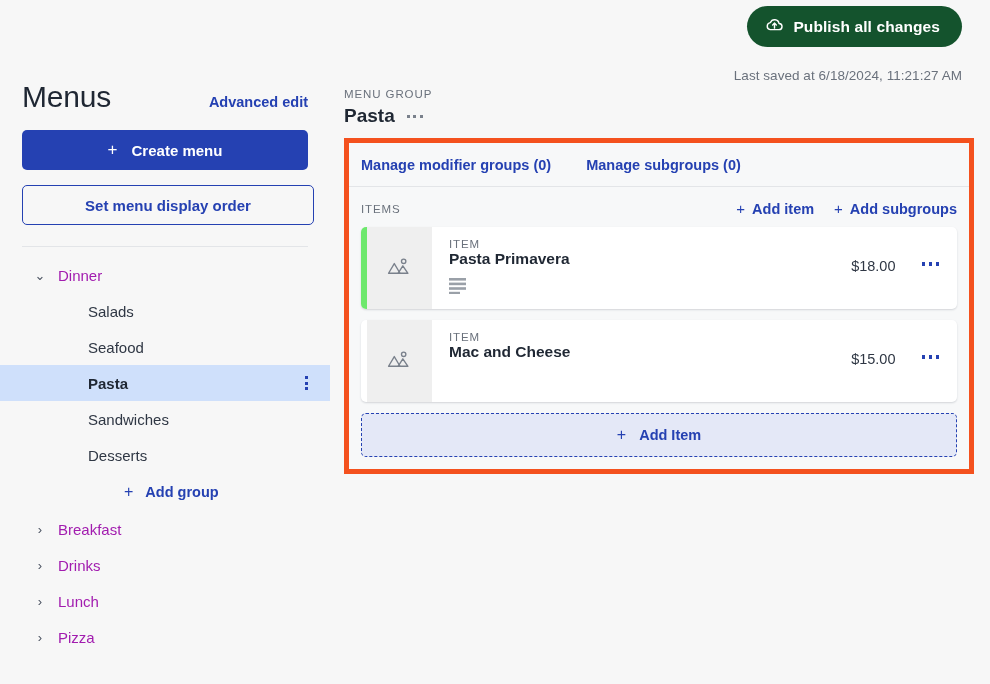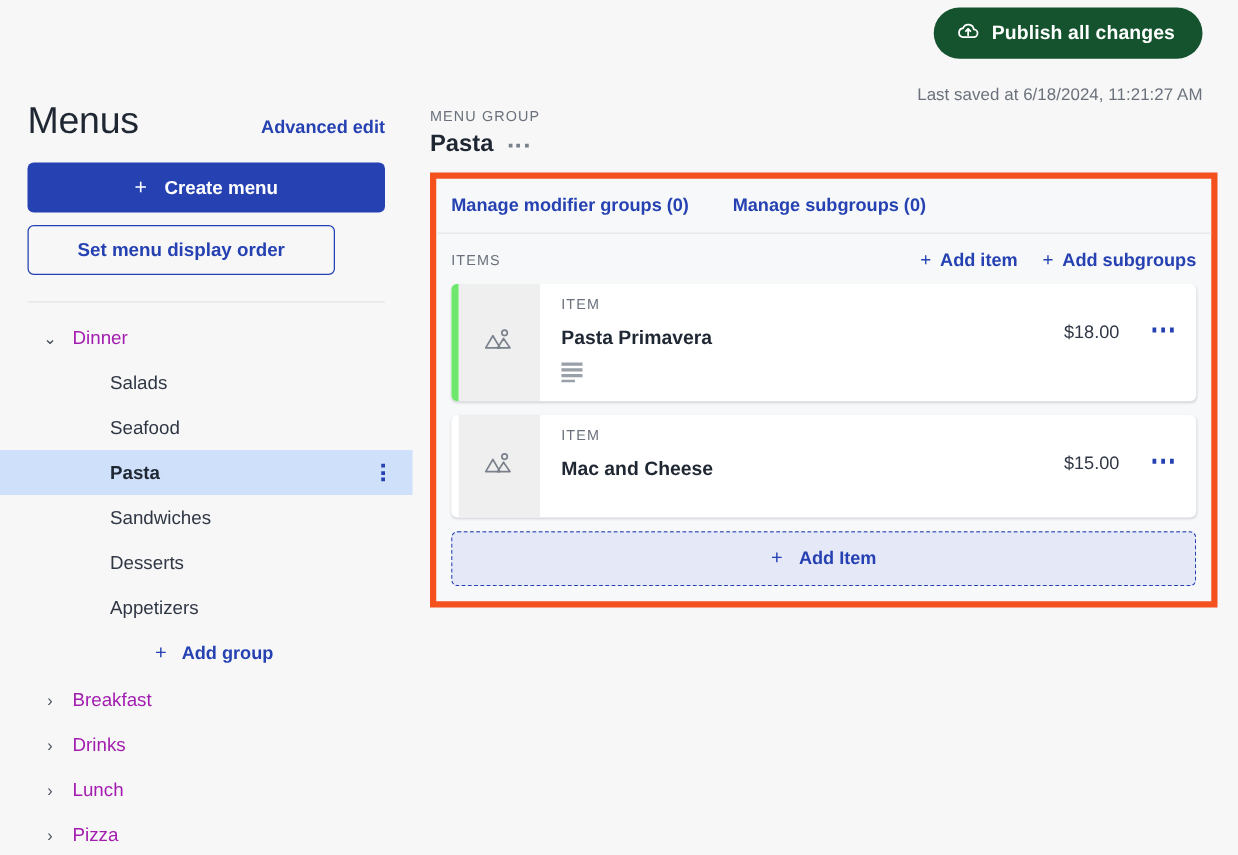--- a/index.html
+++ b/index.html
@@ -97,22 +97,22 @@
     font-weight: bold;
     display: flex;
     align-items: center;
     justify-content: center;
     gap: 14px;
     cursor: pointer;
   }
   .btn-primary .plus { font-size: 17px; font-weight: normal; }
 
   .btn-outline {
-    margin-top: 10px;
-    width: 246px;
+    margin-top: 15px;
+    width: 292px;
     height: 40px;
     background: transparent;
     color: #2541b2;
     border: 1.6px solid #2541b2;
     border-radius: 5px;
     font-family: "Liberation Sans", sans-serif;
     font-size: 15px;
     font-weight: bold;
     cursor: pointer;
   }
@@ -311,21 +311,21 @@
     align-items: flex-start;
   }
   .item-main { flex: 1; }
   .item-eyebrow {
     font-size: 11.5px;
     letter-spacing: .9px;
     color: #6a717c;
     text-transform: uppercase;
   }
   .item-name {
-    margin-top: 12px;
+    margin-top: 0;
     font-size: 15.5px;
     font-weight: bold;
     color: #1f2733;
   }
   .desc-icon { margin-top: 9px; display: block; }
 
   .item-price {
     font-size: 14.5px;
     color: #2f3744;
     padding-top: 20px;
@@ -411,23 +411,20 @@
     </div>
 
     <div class="tree-row child">
       <span class="label">Sandwiches</span>
     </div>
 
     <div class="tree-row child">
       <span class="label">Desserts</span>
     </div>
 
-    <div class="tree-row child">
-      <span class="label">Appetizers</span>
-    </div>
 
     <div class="add-group-row">
       <span class="plus">+</span>
       <span class="label">Add group</span>
     </div>
 
     <div class="tree-row group">
       <span class="caret">›</span>
       <span class="label">Breakfast</span>
     </div>

